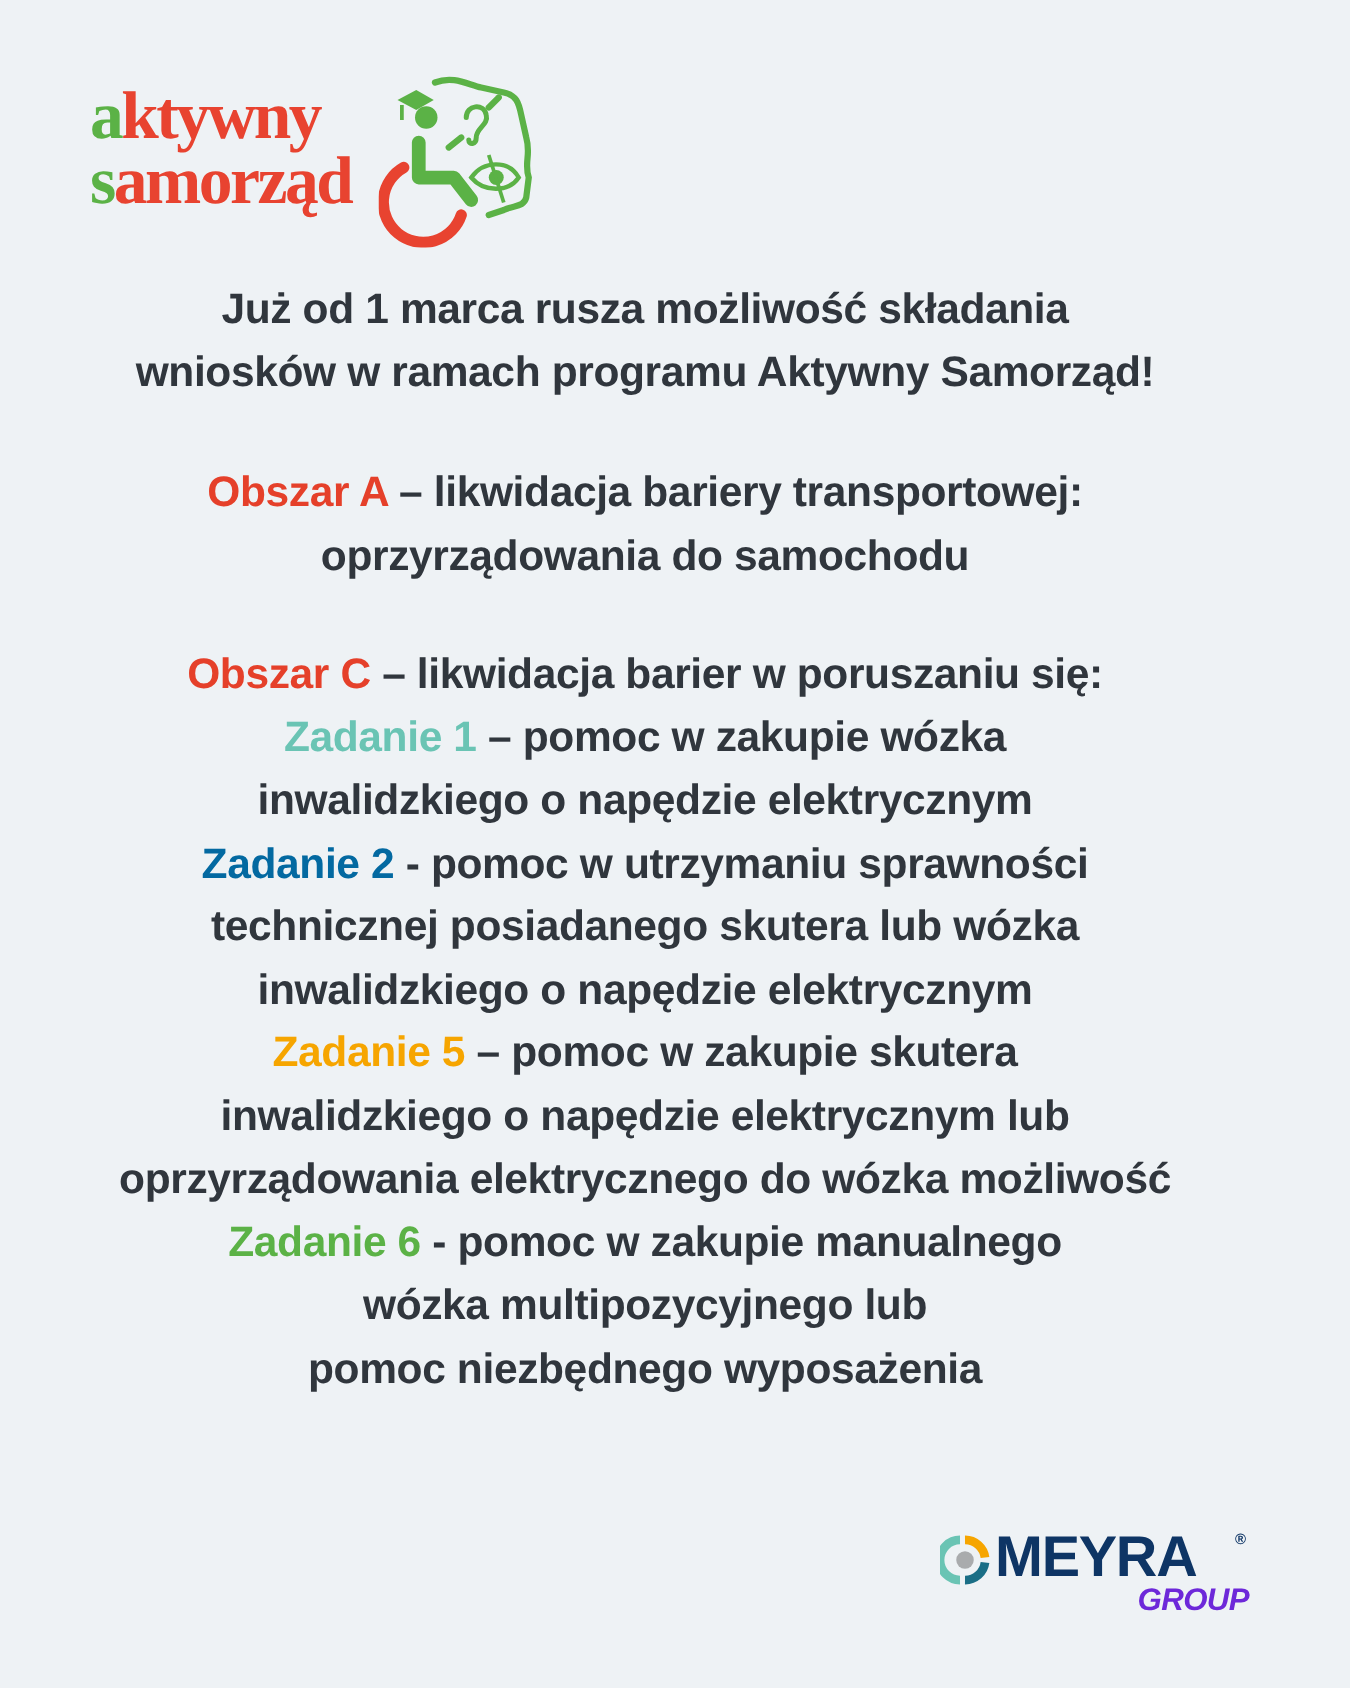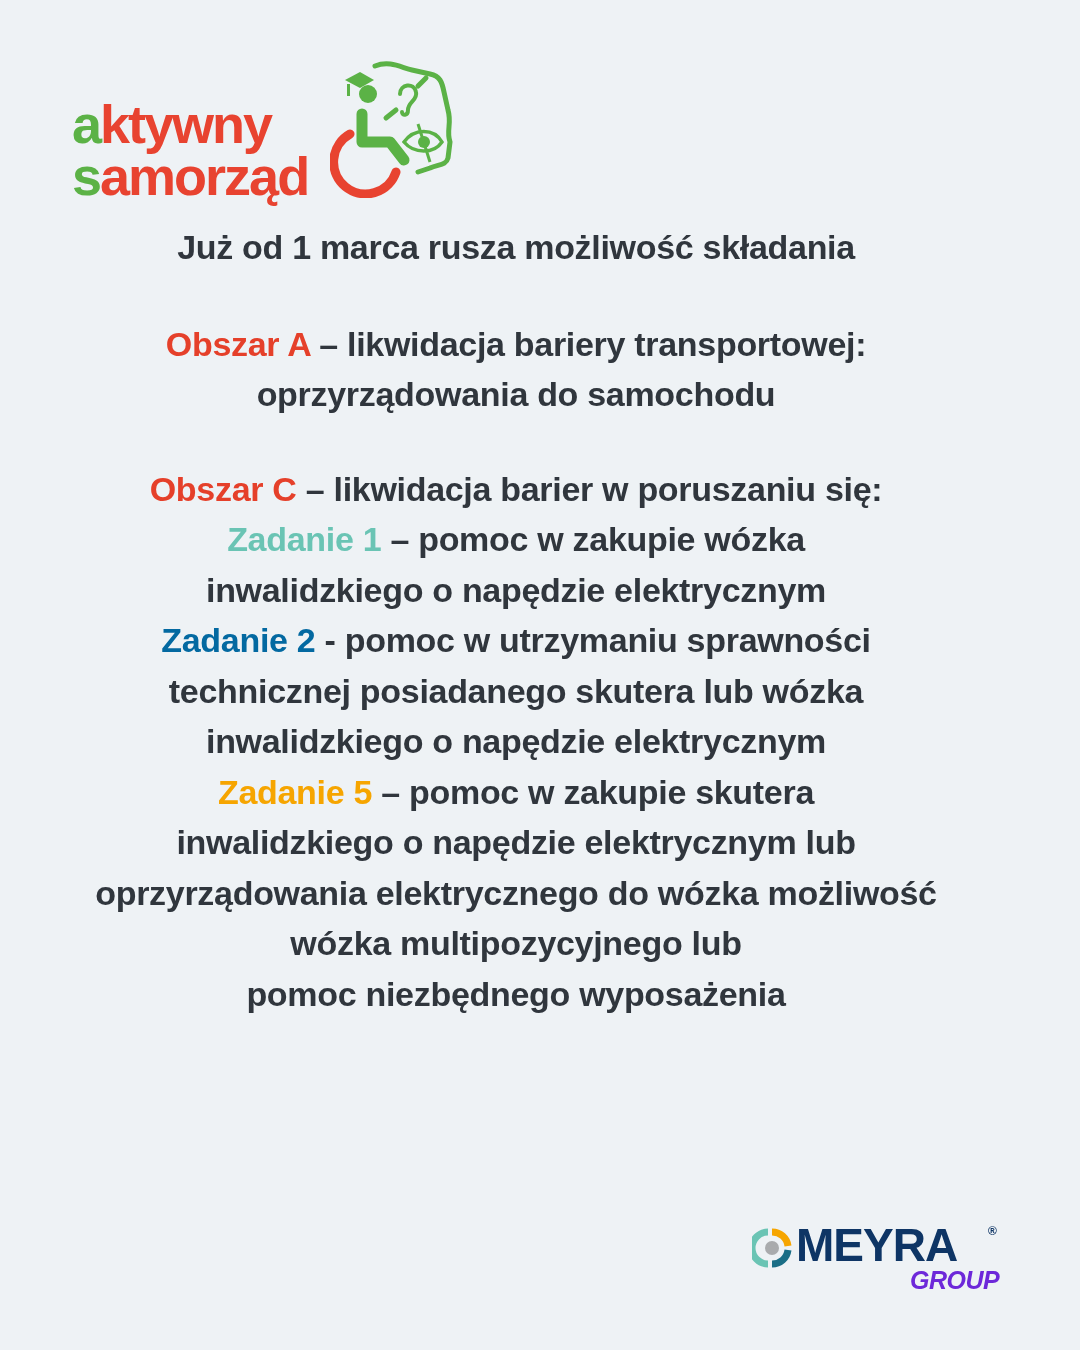--- a/index.html
+++ b/index.html
@@ -9,27 +9,26 @@
       position: relative;
       overflow: hidden;
       font-family: "Liberation Sans", "DejaVu Sans", sans-serif;
       color: #30363d;
     }
     .logo {
       position: absolute; left: 72px; top: 66px;
       display: flex; align-items: flex-start;
     }
     .logo-text {
-      font-family: Liberation Sans, sans-serif;
+      font-family: Liberation Serif, serif;
       font-weight: bold;
       font-size: 54px;
       line-height: 52px;
       letter-spacing: -2px;
       color: #e84330;
-      margin-top: 32px;
     }
     .logo-text .g { color: #5bb246; }
     .logo-icon { margin-left: 22px; margin-top: -8px; width: 140px; height: 140px; }
 
     .content {
       position: absolute; left: 0; top: 222px; width: 1032px;
       text-align: center;
       font-family: "Liberation Sans", sans-serif;
       font-weight: bold;
       font-size: 34px;
@@ -84,39 +83,41 @@
     <path d="M88 28 L96 20" stroke="#5bb246" stroke-width="5" stroke-linecap="round"></path>
     <path d="M56 60 L66 52" stroke="#5bb246" stroke-width="5" stroke-linecap="round"></path>
     <path d="M74 84 C84 70 104 70 112 84 C104 96 84 96 74 84 Z" fill="none" stroke="#5bb246" stroke-width="3.5"></path>
     <circle cx="94" cy="84" r="6" fill="#5bb246"></circle>
     <path d="M88 66 L100 104" stroke="#5bb246" stroke-width="3"></path>
   </svg>
 </div>
 
 <div class="content">
   <p>Już od 1 marca rusza możliwość składania</p>
+  <p>wniosków w ramach programu Aktywny Samorząd!</p>
   <div class="gap"></div>
 
   <p><span class="red">Obszar A</span><span> – likwidacja bariery transportowej:</span></p>
   <p>oprzyrządowania do samochodu</p>
   <div class="gap2"></div>
 
   <p><span class="red">Obszar C</span><span> – likwidacja barier w poruszaniu się:</span></p>
 
   <p><span class="teal">Zadanie 1</span><span> – pomoc w zakupie wózka</span></p>
   <p>inwalidzkiego o napędzie elektrycznym</p>
 
   <p><span class="blue">Zadanie 2</span><span> - pomoc w utrzymaniu sprawności</span></p>
   <p>technicznej posiadanego skutera lub wózka</p>
   <p>inwalidzkiego o napędzie elektrycznym</p>
 
   <p><span class="orange">Zadanie 5</span><span> – pomoc w zakupie skutera</span></p>
   <p>inwalidzkiego o napędzie elektrycznym lub</p>
   <p>oprzyrządowania elektrycznego do wózka możliwość</p>
 
+  <p><span class="green">Zadanie 6</span><span> - pomoc w zakupie manualnego</span></p>
   <p>wózka multipozycyjnego lub</p>
   <p>pomoc niezbędnego wyposażenia</p>
 </div>
 
 <div class="meyra">
   <svg class="meyra-icon" viewBox="0 0 40 40">
     <path d="M20 4 A16 16 0 0 1 36 18" fill="none" stroke="#f6a500" stroke-width="7"></path>
     <path d="M36 22 A16 16 0 0 1 20 36" fill="none" stroke="#1a6e86" stroke-width="7"></path>
     <path d="M16 36 A16 16 0 0 1 16 4" fill="none" stroke="#6ac4b4" stroke-width="7"></path>
     <circle cx="20" cy="20" r="7" fill="#a9abad"></circle>

